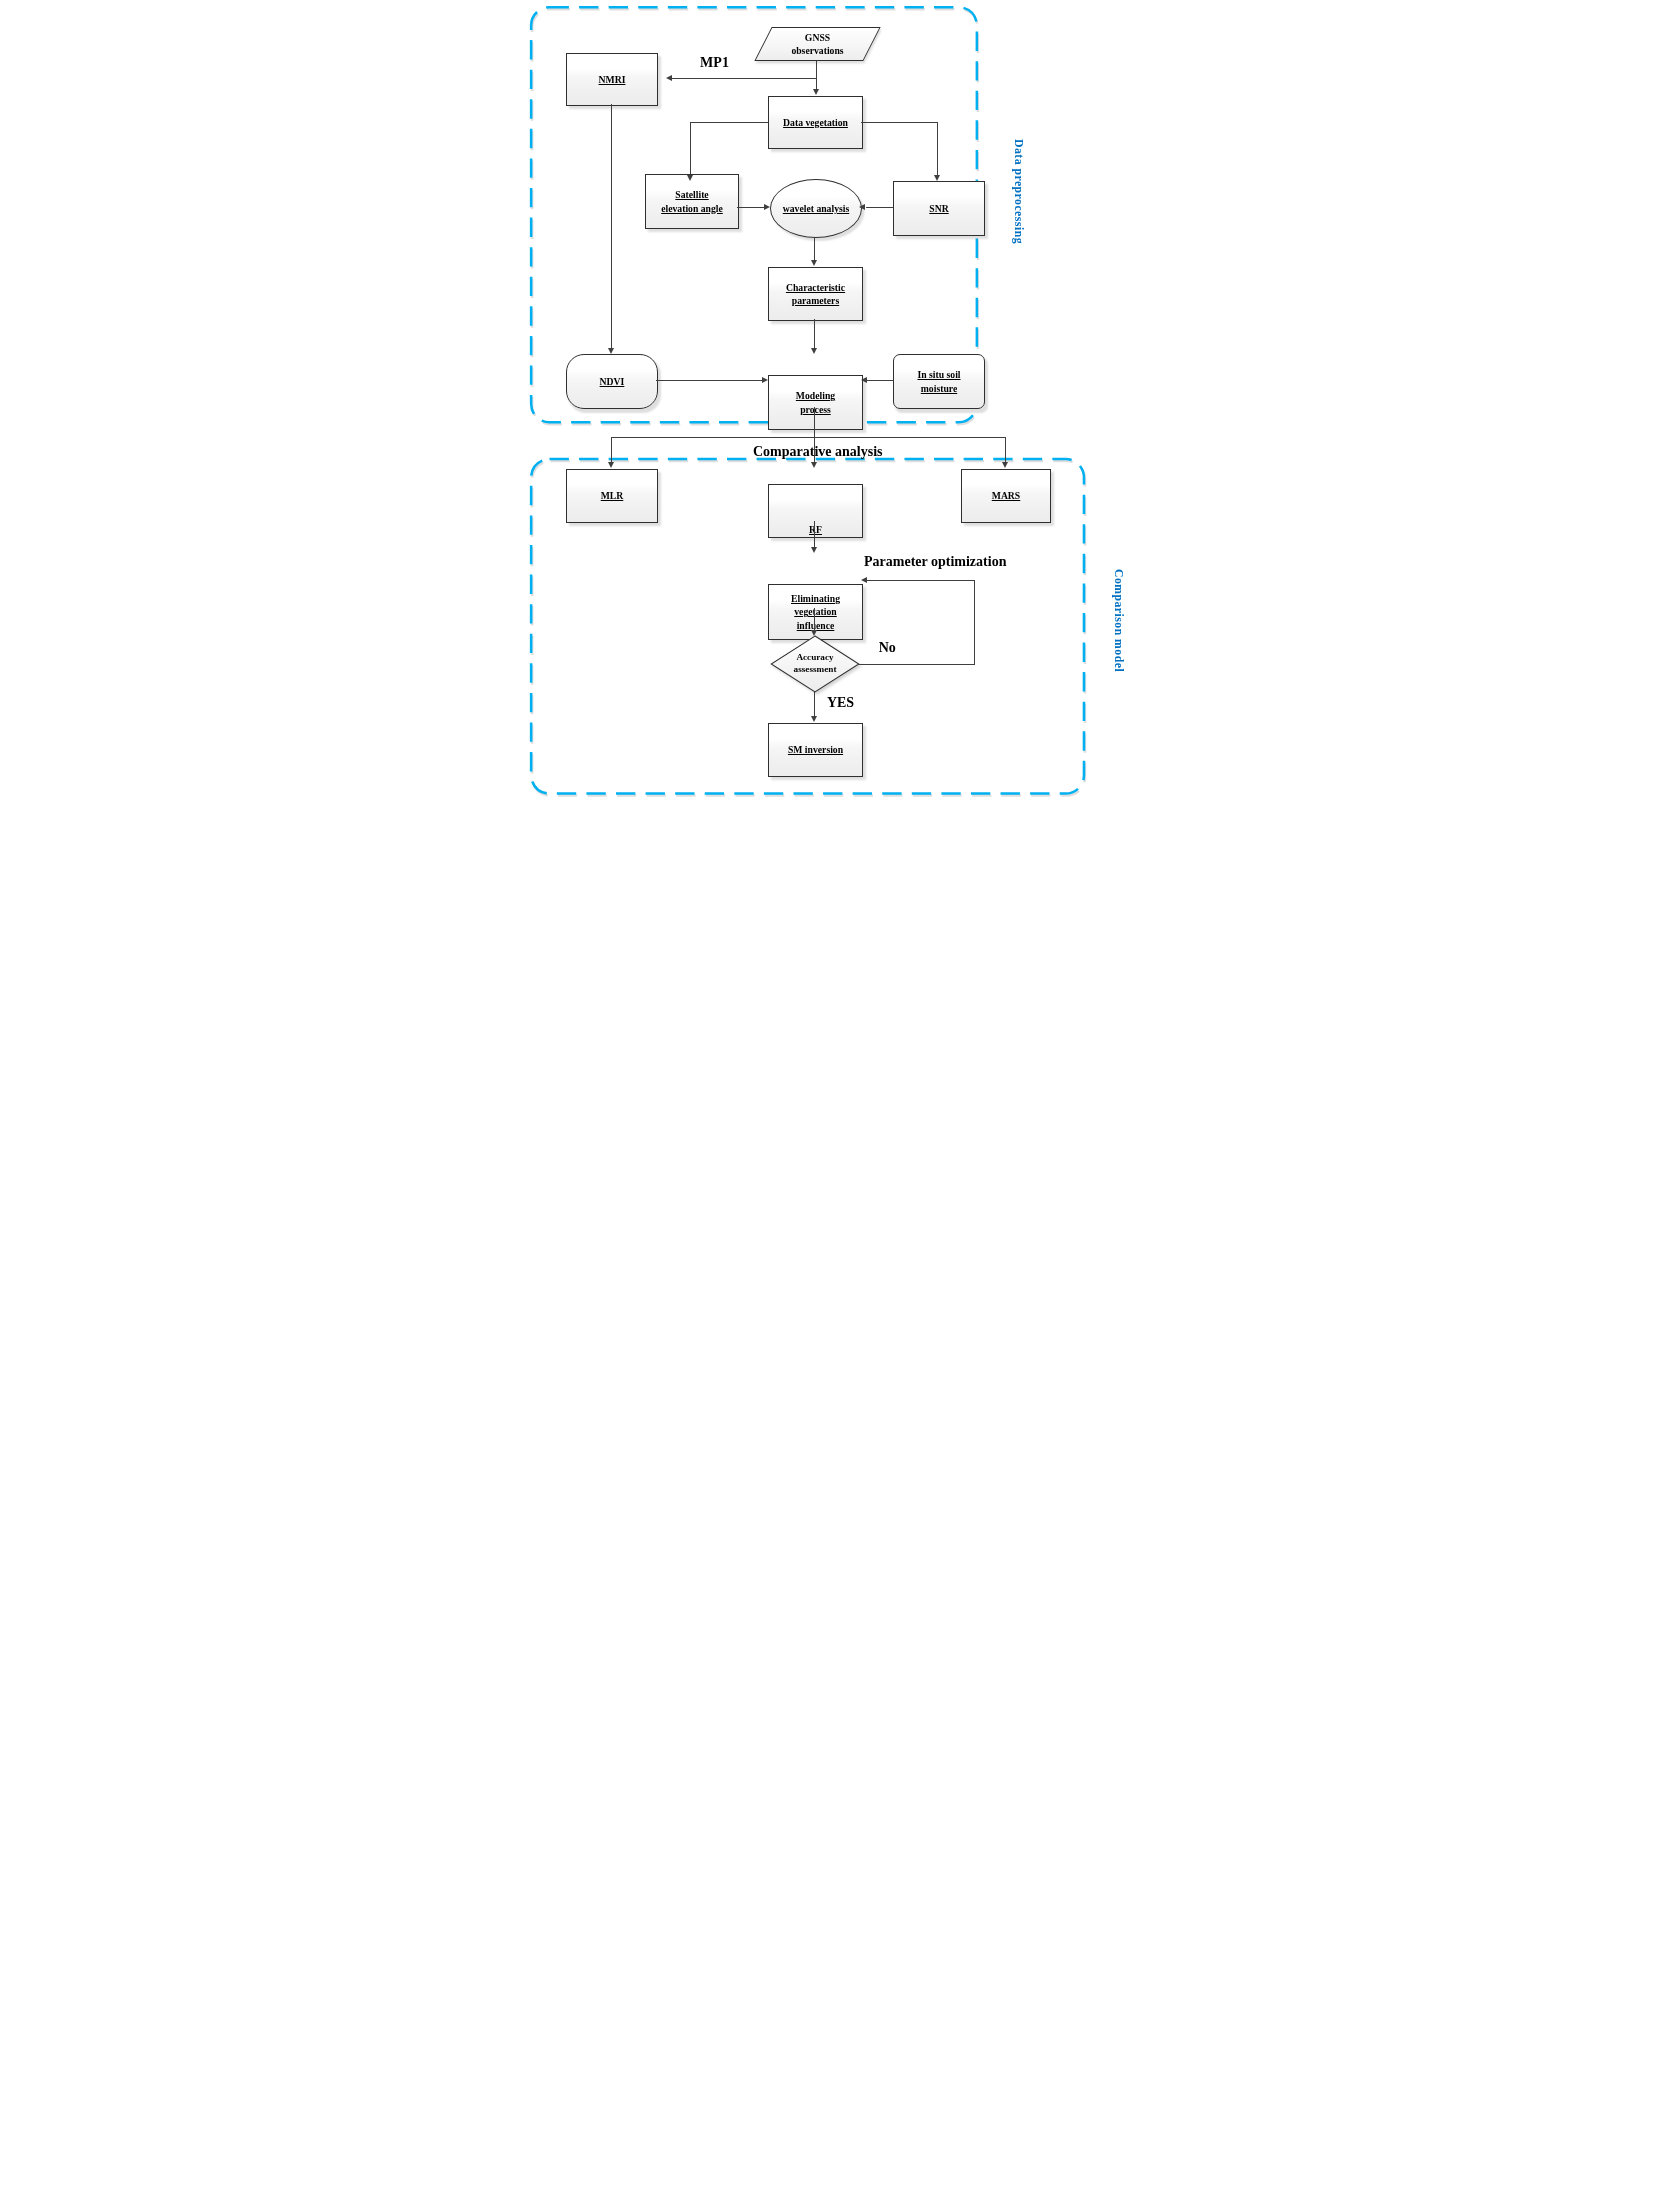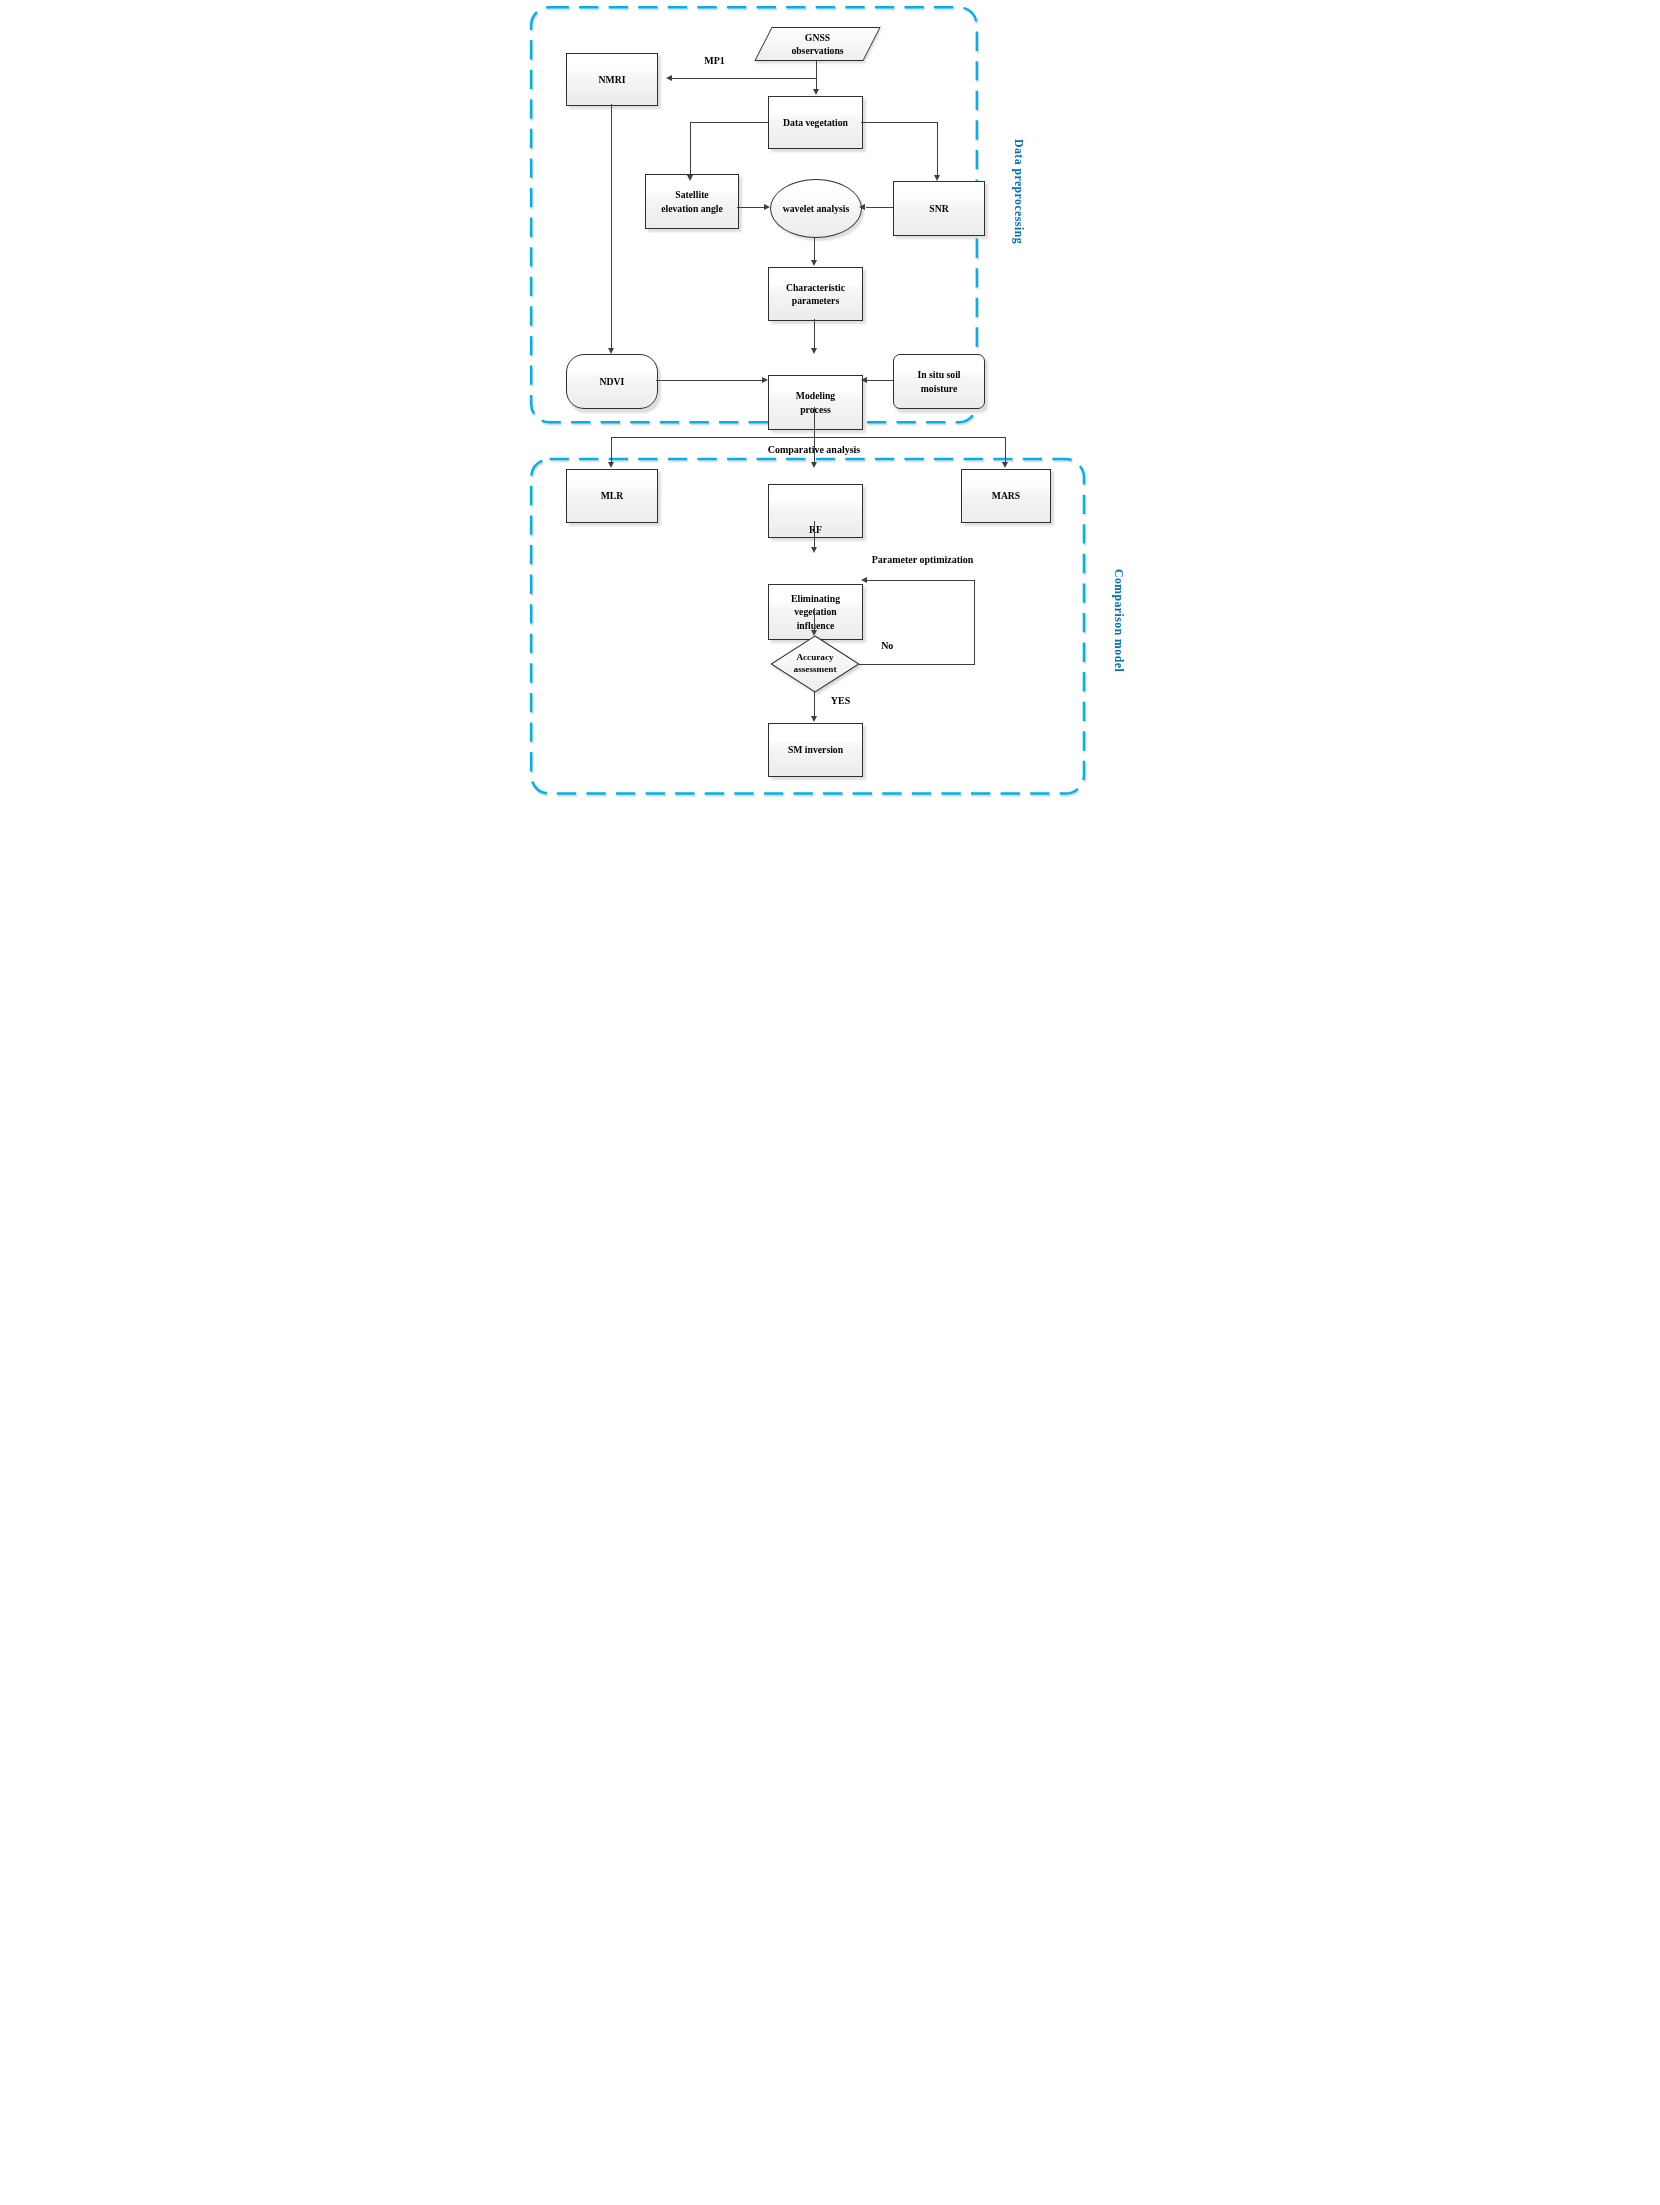--- a/index.html
+++ b/index.html
@@ -18,21 +18,21 @@
   .node {
     position:absolute; display:flex; align-items:center; justify-content:center;
     text-align:center; color:#000; font-weight:bold; font-size:9.7px; line-height:1.35;
   }
   .node.box, .node.ellipse {
     border:1px solid #2f2f2f;
     background:linear-gradient(180deg,#ffffff 0%,#ffffff 28%,#f6f6f6 45%,#f0f0f0 75%,#ececec 100%);
     box-shadow:2.5px 3.1px 2px rgba(0,0,0,0.13);
   }
   .node.ellipse { border-radius:50%; }
-  .node-label { white-space:pre-line; padding:1px 2px; }
+  .node-label { white-space:pre-line; padding:1px 2px;text-decoration:underline; }
   .para-wrap { position:absolute; }
   .para-bg {
     position:absolute; inset:0; transform:skewX(-27deg);
     border:1px solid #2f2f2f;
     background:linear-gradient(180deg,#ffffff 0%,#f7f7f7 50%,#ededed 100%);
     box-shadow:2.5px 2.5px 2px rgba(0,0,0,0.13);
   }
   .para-label {
     position:absolute; inset:0; display:flex; align-items:center; justify-content:center;
     text-align:center; font-weight:bold; font-size:9.7px; line-height:1.35; white-space:pre-line;
@@ -44,21 +44,21 @@
     position:absolute; inset:0; display:flex; align-items:center; justify-content:center;
     text-align:center; font-weight:bold; font-size:9.2px; line-height:1.3; white-space:pre-line;
   }
   .hline { position:absolute; height:0; border-top:1px solid #3f3f3f; }
   .vline { position:absolute; width:0; border-left:1px solid #3f3f3f; }
   .arr { position:absolute; width:0; height:0; }
   .arr.down  { border-left:3.6px solid transparent; border-right:3.6px solid transparent; border-top:6.6px solid #3f3f3f; }
   .arr.left  { border-top:3.6px solid transparent; border-bottom:3.6px solid transparent; border-right:6.6px solid #3f3f3f; }
   .arr.right { border-top:3.6px solid transparent; border-bottom:3.6px solid transparent; border-left:6.6px solid #3f3f3f; }
   .elabel {
-    position:absolute; text-align:center; font-weight:bold; font-size:10px; color:#000;
+    position:absolute; text-align:center; font-weight:bold; font-size:14px; color:#000;
     white-space:nowrap;
   }
 </style>
 </head>
 <body>
 
 <div class="canvas">
 
   <svg class="sections-underlay" width="612" height="813" viewBox="0 0 1200 1594">
     <rect x="14" y="14" width="874" height="814" rx="36" fill="none" stroke="#00B0F0" stroke-width="5" stroke-dasharray="38 20"></rect>

